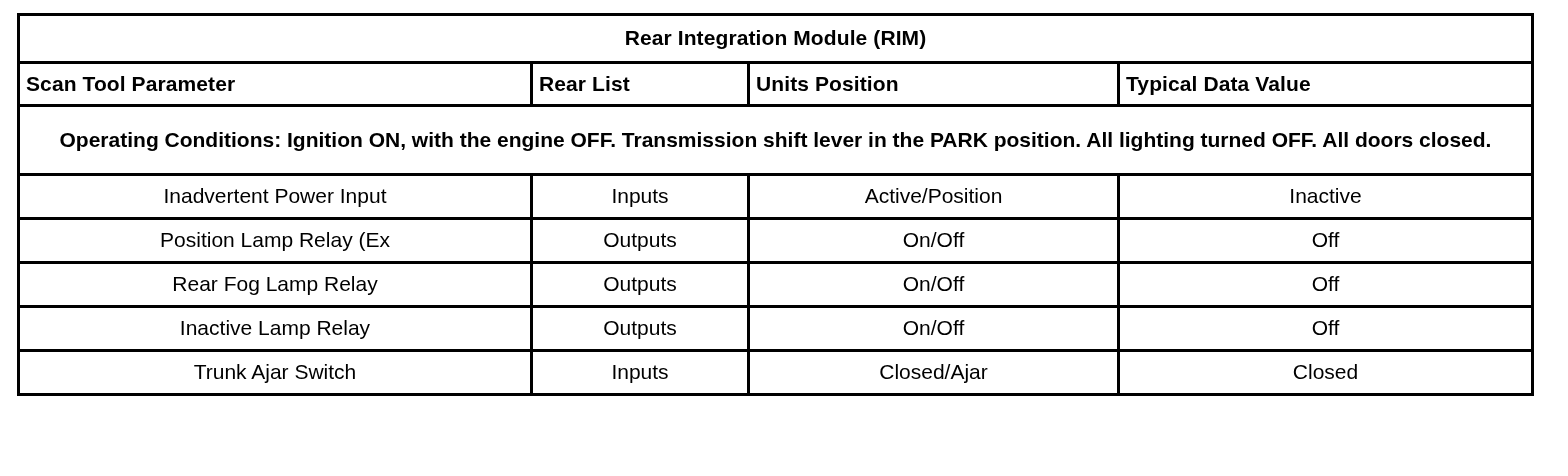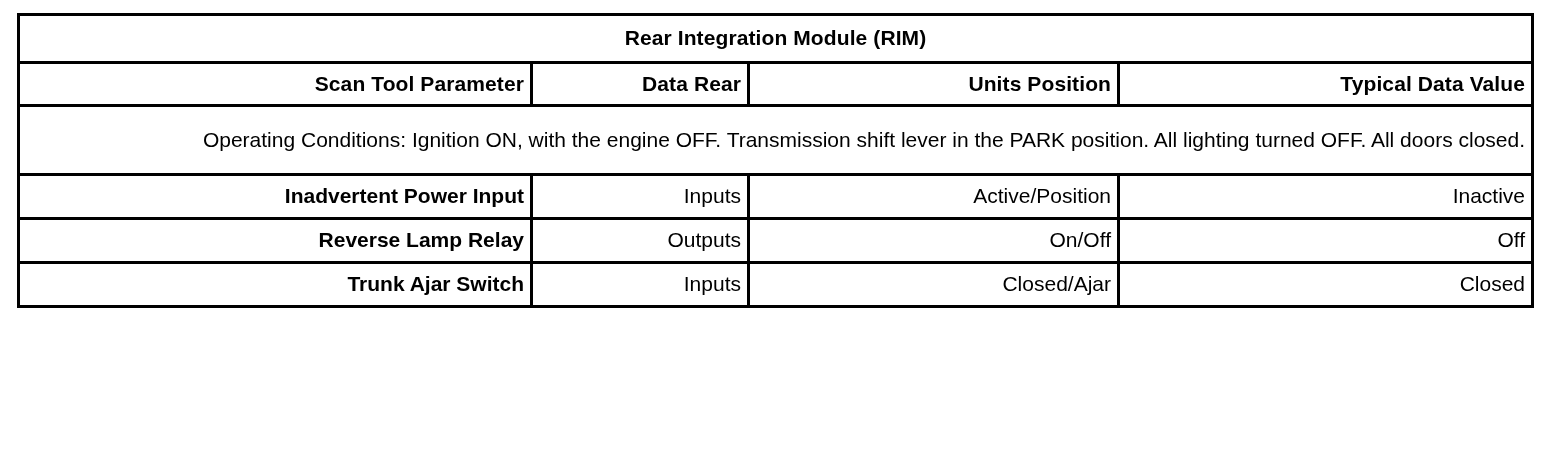--- a/index.html
+++ b/index.html
@@ -53,85 +53,97 @@
     height: 45px;
     text-align: center;
     font-weight: bold;
     font-size: 23px;
     letter-spacing: 0.1px;
   }
 
   
   .colhead {
     height: 40px;
-    text-align: right;
+    text-align: left;
     font-weight: bold;
     font-size: 23px;
     letter-spacing: 0.1px;
   }
 
   
   .conditions-cell {
     height: 66px;
-    text-align: right;
-    font-weight: normal;
+    text-align: center;
+    font-weight: bold;
     font-size: 22.5px;
     line-height: 1.26;
     padding-top: 2px;
     padding-bottom: 2px;
     padding-left: 8px;
     padding-right: 8px;
   }
 
   
   tr.data-row td { height: 41px; }
-  td.param   { text-align: right; padding-left: 8px; font-weight: bold; }
-  td.center  { text-align: right; }
+  td.param   { text-align: center; padding-left: 8px; }
+  td.center  { text-align: center; }
 </style>
 </head>
 <body>
 
 <div class="sheet">
   <table class="spec-table">
     <colgroup>
       <col class="c1">
         <col class="c2">
         <col class="c3">
         <col class="c4">
     </colgroup>
     <tbody>
 
       <tr>
         <td class="title-cell" colspan="4">Rear Integration Module (RIM)</td>
       </tr>
 
       <tr>
         <td class="colhead">Scan Tool Parameter</td>
-        <td class="colhead">Data Rear</td>
+        <td class="colhead">Rear List</td>
         <td class="colhead">Units Position</td>
         <td class="colhead">Typical Data Value</td>
       </tr>
 
       <tr>
         <td class="conditions-cell" colspan="4">Operating Conditions: Ignition ON, with the engine OFF. Transmission shift lever in the PARK position. All lighting turned OFF. All doors closed.</td>
       </tr>
 
       <tr class="data-row">
         <td class="param">Inadvertent Power Input</td>
         <td class="center">Inputs</td>
         <td class="center">Active/Position</td>
         <td class="center">Inactive</td>
       </tr>
 
 
 
-
+      <tr class="data-row">
+        <td class="param">Position Lamp Relay (Ex</td>
+        <td class="center">Outputs</td>
+        <td class="center">On/Off</td>
+        <td class="center">Off</td>
+      </tr>
 
       <tr class="data-row">
-        <td class="param">Reverse Lamp Relay</td>
+        <td class="param">Rear Fog Lamp Relay</td>
+        <td class="center">Outputs</td>
+        <td class="center">On/Off</td>
+        <td class="center">Off</td>
+      </tr>
+
+      <tr class="data-row">
+        <td class="param">Inactive Lamp Relay</td>
         <td class="center">Outputs</td>
         <td class="center">On/Off</td>
         <td class="center">Off</td>
       </tr>
 
       <tr class="data-row">
         <td class="param">Trunk Ajar Switch</td>
         <td class="center">Inputs</td>
         <td class="center">Closed/Ajar</td>
         <td class="center">Closed</td>

